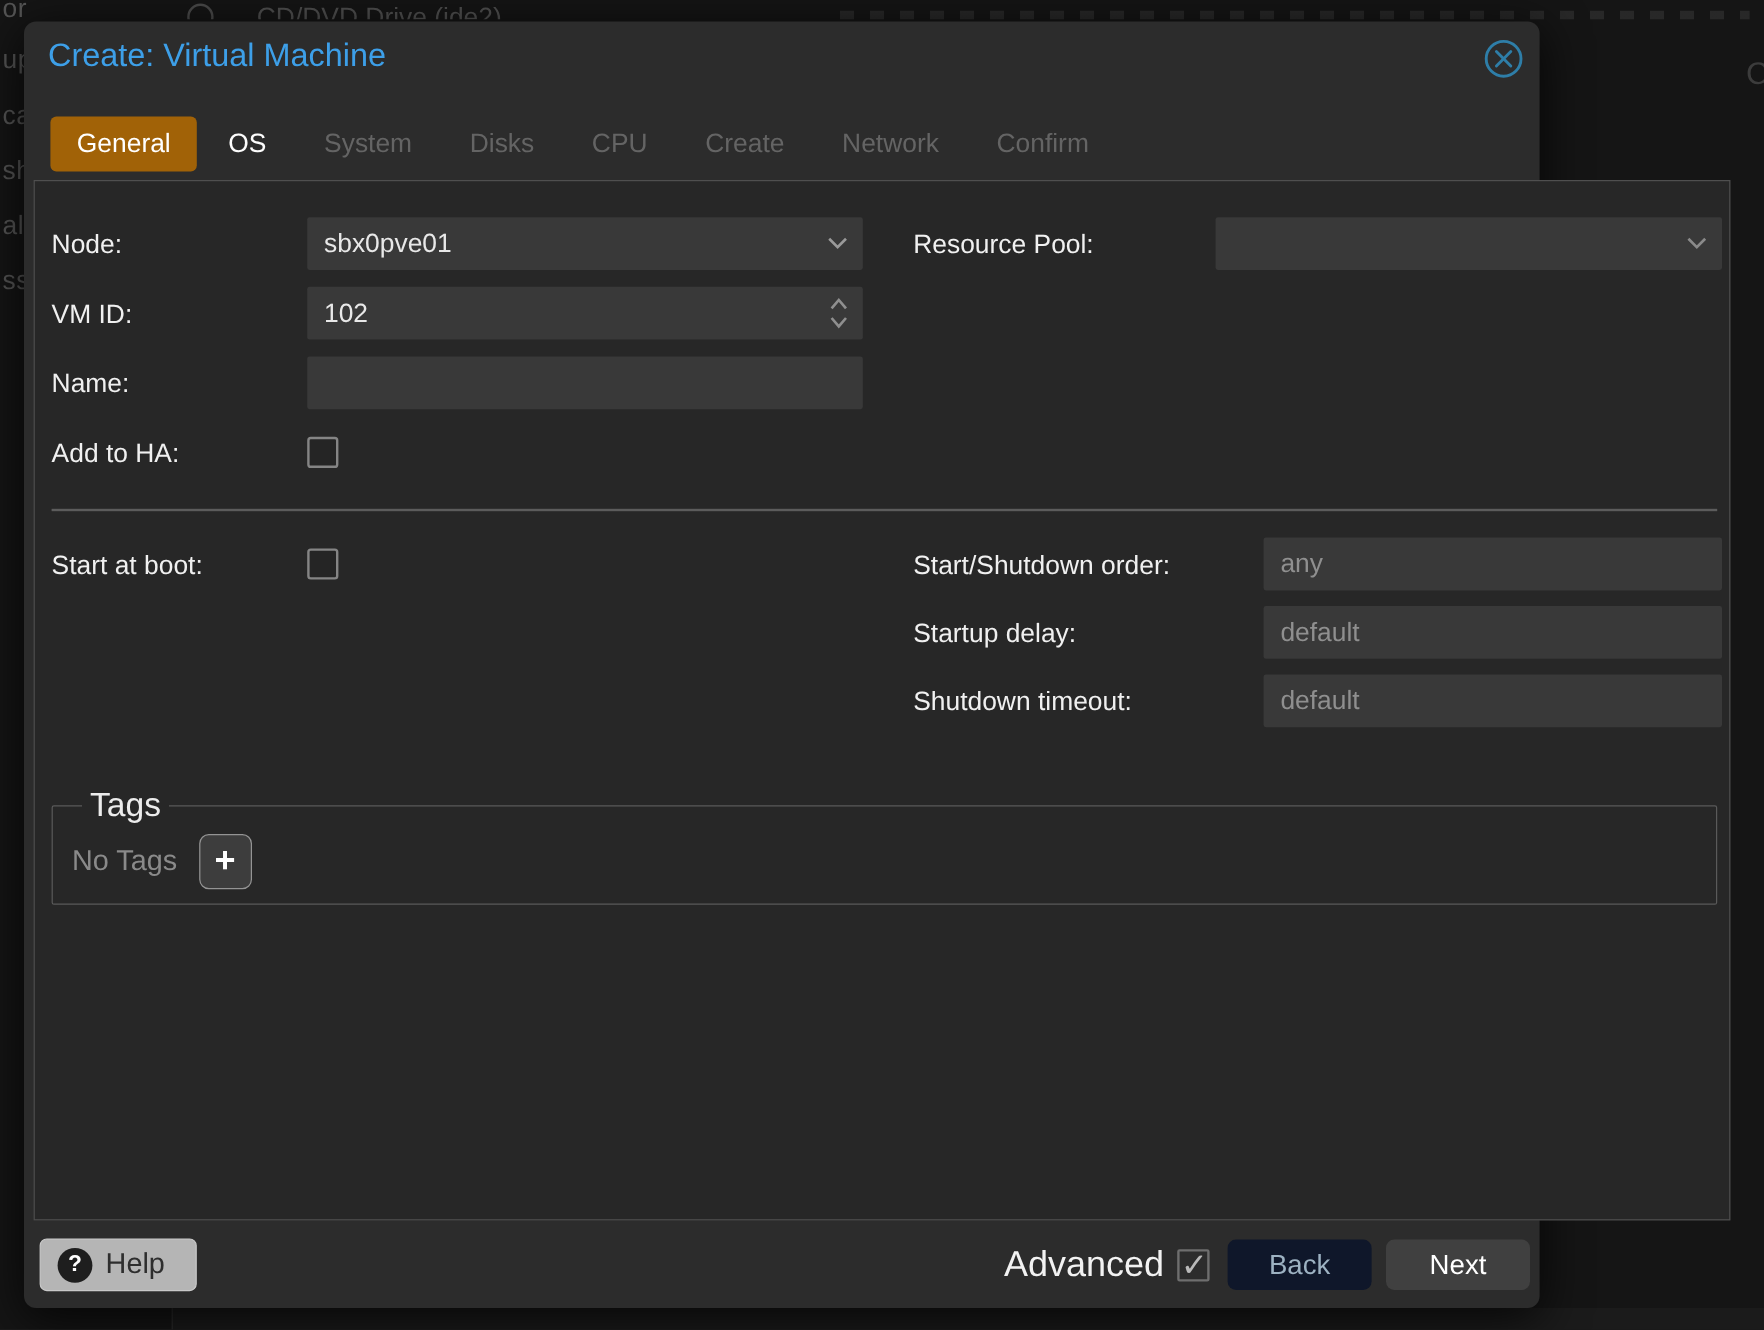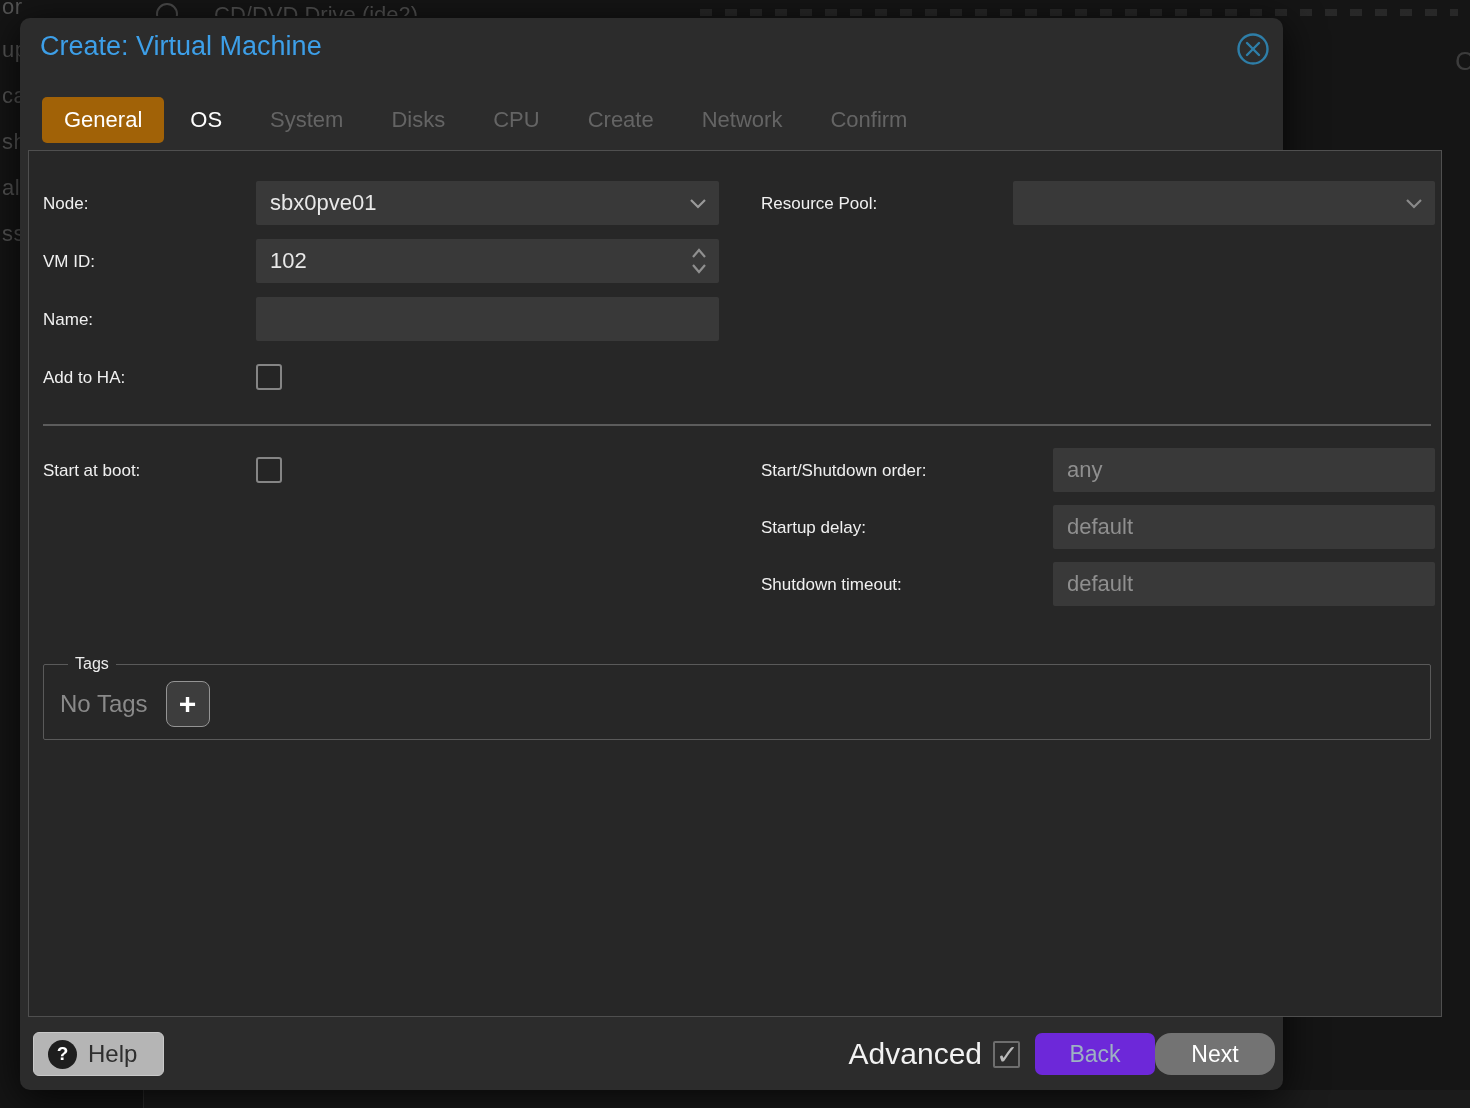--- a/index.html
+++ b/index.html
@@ -39,21 +39,21 @@
   .tab.enabled { color:#fdfdfd; }
 
   
   .panel { position:absolute; left:8px; top:132px; width:1414px; height:867px;
            background:#272727; border:1px solid #4f4f4f; padding:30px 0 0 14px; }
   .cols { display:flex; }
   .col-left { width:718px; }
   .col-right { flex:1; padding-right:6px; }
 
   .frow { display:flex; align-items:center; min-height:44px; margin-bottom:14px; }
-  .flabel { font-size:17px; color:#f0f0f0; flex-shrink:0; line-height:33px; }
+  .flabel { font-size:22px; color:#f0f0f0; flex-shrink:0; line-height:33px; }
   .w-l { width:213px; }
   .w-rp { width:208px; }
   .w-r { width:248px; }
 
   .fctl { position:relative; height:44px; }
   .ctl-l { width:463px; }
   .ctl-r { flex:1;padding-left:44px; }
   .fld {
     width:100%; height:44px; background:#393939; border:none; border-radius:2px;
     color:#e8e8e8; font-size:22px; padding:0 40px 0 14px;
@@ -65,21 +65,21 @@
 
   .checkbox { width:26px; height:26px; border:2px solid #858585; border-radius:3px;
               background:#252525; position:relative; }
 
   .divider { height:2px; background:#5c5c5c; margin:25px 10px 22px 0; }
 
   .sec2-right .frow { margin-bottom:13px; }
 
   fieldset.tags { margin:36px 10px 0 0; border:1px solid #5a5a5a; border-radius:2px;
                   padding:2px 16px 12px 16px; }
-  fieldset.tags legend { font-size:16px; color:#ececec; padding:0 7px; margin-left:8px; }
+  fieldset.tags legend { font-size:28px; color:#ececec; padding:0 7px; margin-left:8px; }
   .tags-row { display:flex; align-items:center; gap:18px; margin-top:6px; }
   .no-tags { font-size:24px; color:#8a8a8a; }
   .tag-add { width:44px; height:46px; background:#3d3d3d; border:1px solid #949494;
              border-radius:8px; color:#fff; font-size:30px; font-weight:bold;
              display:flex; align-items:center; justify-content:center; cursor:pointer; }
 
   
   .footer { position:absolute; left:13px; right:8px; bottom:14px; height:44px;
             display:flex; align-items:center; }
   .help-btn { height:44px; display:flex; align-items:center; padding:0 26px 0 14px;
@@ -90,22 +90,22 @@
             justify-content:center; margin-right:11px; }
   .spacer { flex:1; }
   .adv-label { font-size:30px; color:#f2f2f2; margin-right:11px; }
   .adv-box { width:27px; height:27px; border:2px solid #6e6e6e; border-radius:2px;
              position:relative; margin-right:15px; background:transparent; }
   .adv-box .check { display:none; position:absolute; left:1px; top:-4px; font-size:27px;
                     color:#b9b9b9; }
   .adv-box[data-checked="true"] .check { display:block; }
   .btn { width:120px; height:42px; border:none; border-radius:7px; font-size:23px;
          font-family:"Liberation Sans","DejaVu Sans",sans-serif; cursor:pointer; }
-  .btn-back { background:#6d28d9; color:#9db2c2; }
-  .btn-next { background:#737373; color:#ffffff;border-radius:16px; }
+  .btn-back { background:#0f172a; color:#9db2c2; margin-right:12px; }
+  .btn-next { background:#404040; color:#ffffff; }
 </style>
 </head>
 <body>
 
 <span class="bg-frag" style="top:-6px">or</span>
 <span class="bg-frag" style="top:37px">up</span>
 <span class="bg-frag" style="top:83px">ca</span>
 <span class="bg-frag" style="top:129px">sh</span>
 <span class="bg-frag" style="top:175px">all</span>
 <span class="bg-frag" style="top:221px">ss</span>

